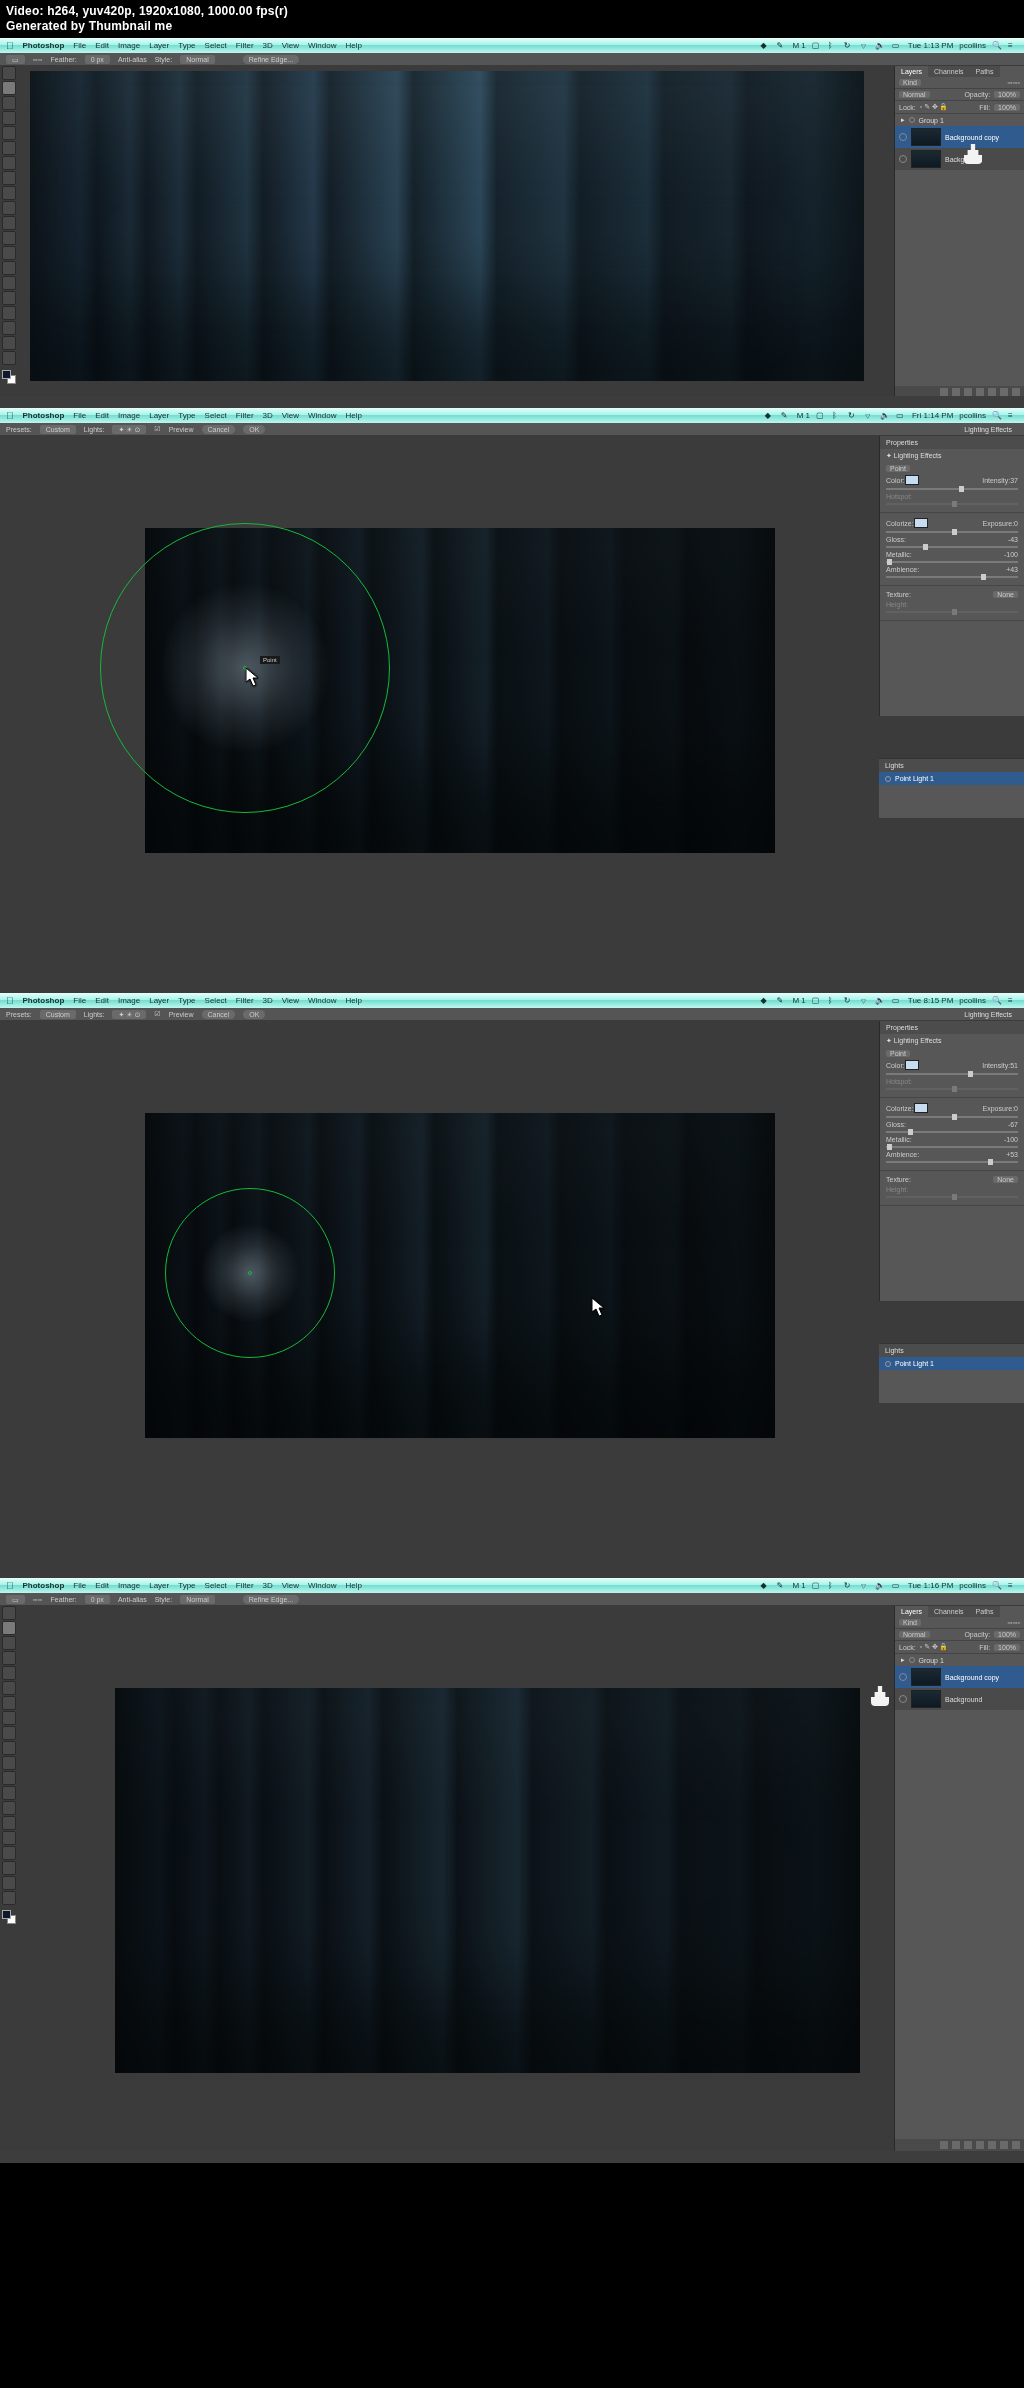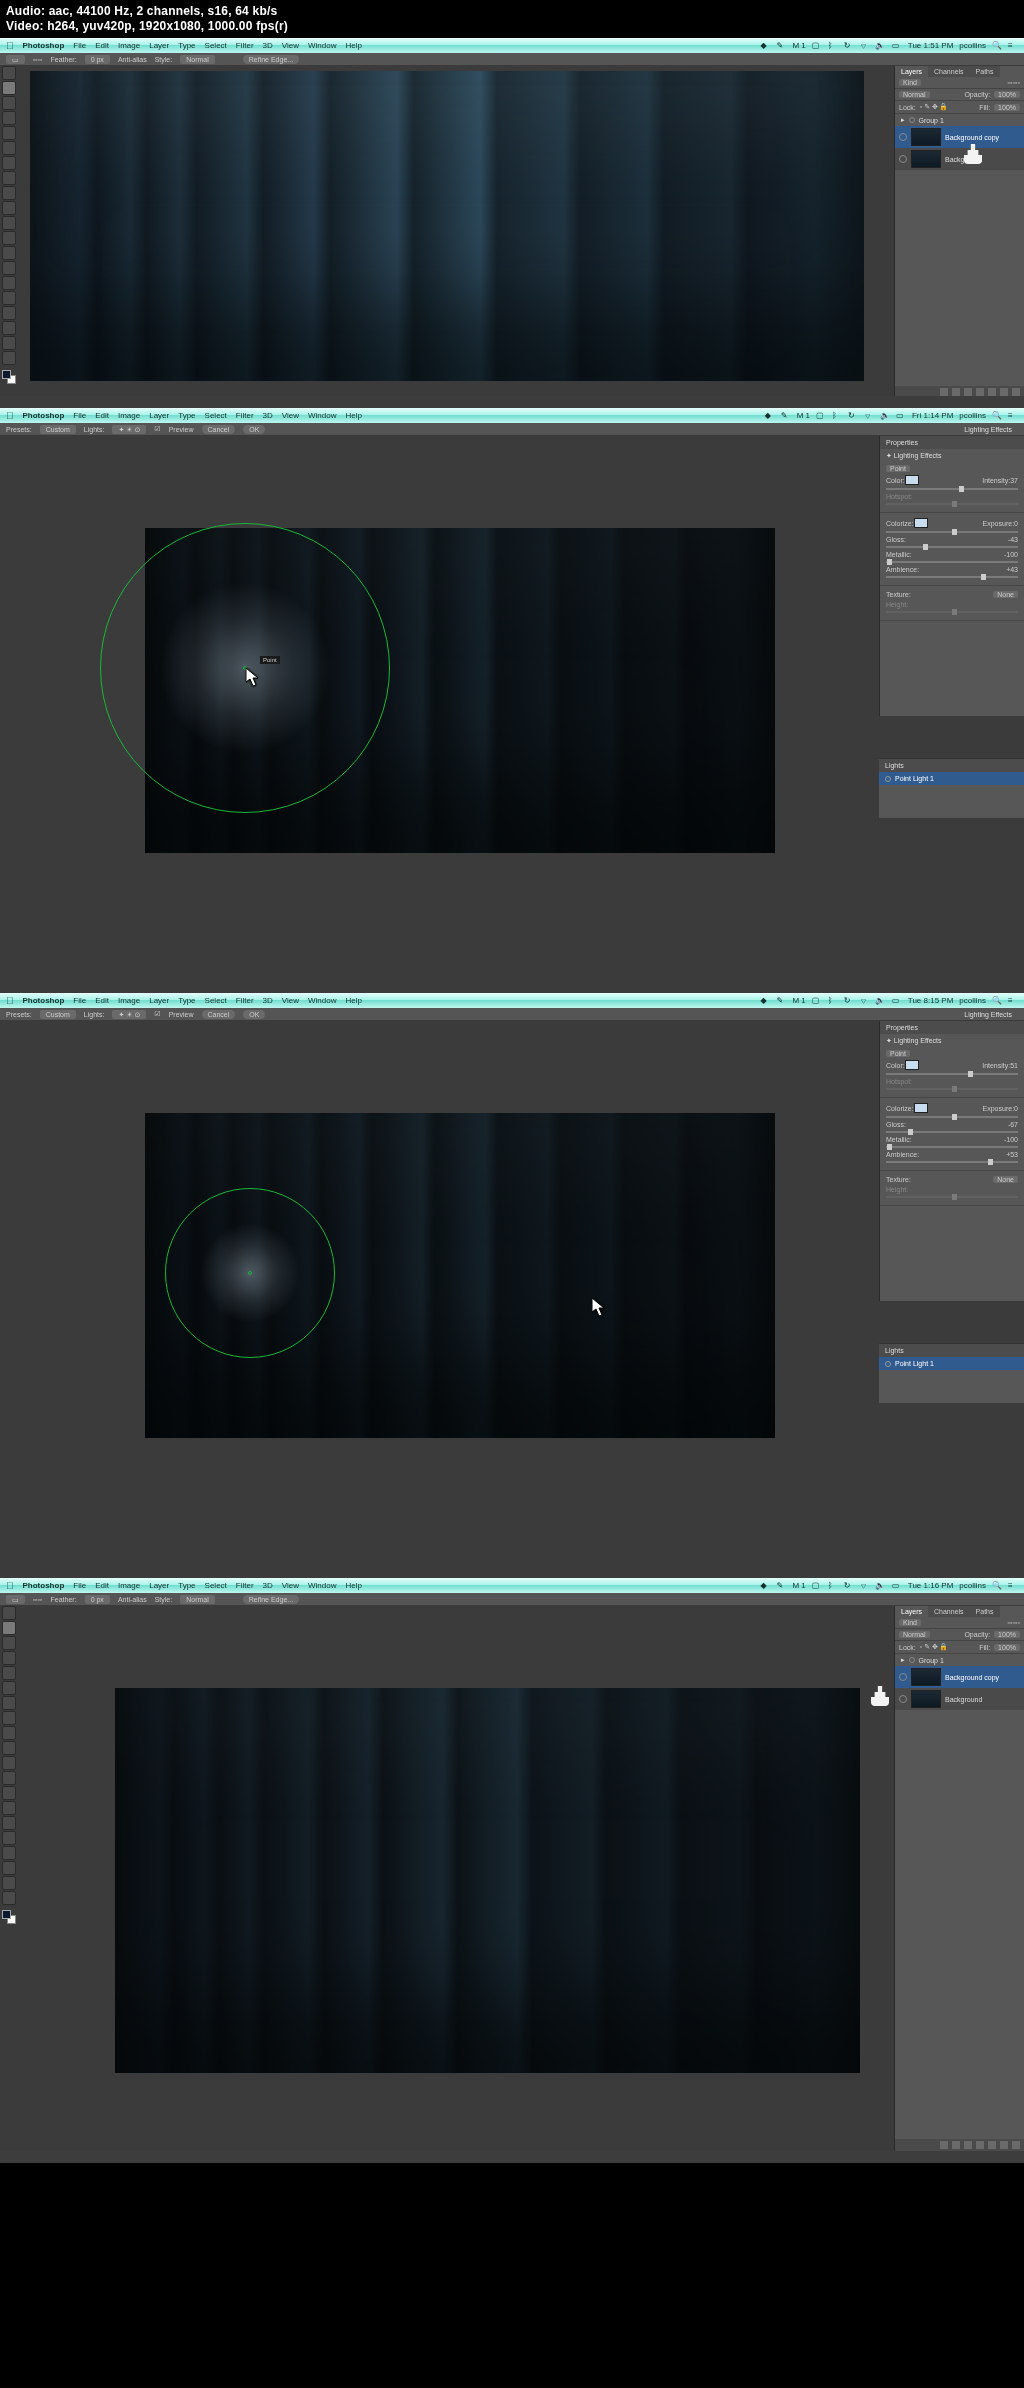--- a/index.html
+++ b/index.html
@@ -106,22 +106,22 @@
     clip-path: polygon(38% 0,62% 0,62% 30%,80% 30%,80% 55%,100% 55%,100% 100%,0 100%,0 55%,20% 55%,20% 30%,38% 30%);
     border-radius: 4px;
   }
 
   .statusbar { position: absolute; left: 0; right: 0; bottom: 0; height: 12px; background: #3d3d3d; }
 </style>
 </head>
 <body>
 
 <div class="info-block">
-  <div>Audio: aac, 44100 Hz, 2 channels, s16, 64 kb/s</div>
   <div>Video: h264, yuv420p, 1920x1080, 1000.00 fps(r)</div>
+  <div>Generated by Thumbnail me</div>
 </div>
 
 <div class="shot" style="height:370px">
 
   <div class="menubar">
     <div class="left">
       <span class="apple"></span>
       <span style="font-weight:bold">Photoshop</span>
       <span>File</span>
       <span>Edit</span>
@@ -138,21 +138,21 @@
     <div class="right">
       <span class="ico">◆</span>
       <span class="ico">✎</span>
       <span>M 1</span>
       <span class="ico">▢</span>
       <span class="ico">ᛒ</span>
       <span class="ico">↻</span>
       <span class="ico">⌔</span>
       <span class="ico">🔈</span>
       <span class="ico">▭</span>
-      <span>Tue 1:51 PM</span>
+      <span>Tue 1:13 PM</span>
       <span>pcollins</span>
       <span class="ico">🔍</span>
       <span class="ico">≡</span>
     </div>
   </div>
 
   <div class="optbar">
     <span class="pill">▭</span>
     <span>▫▫▫▫</span>
     <span>Feather:</span>

